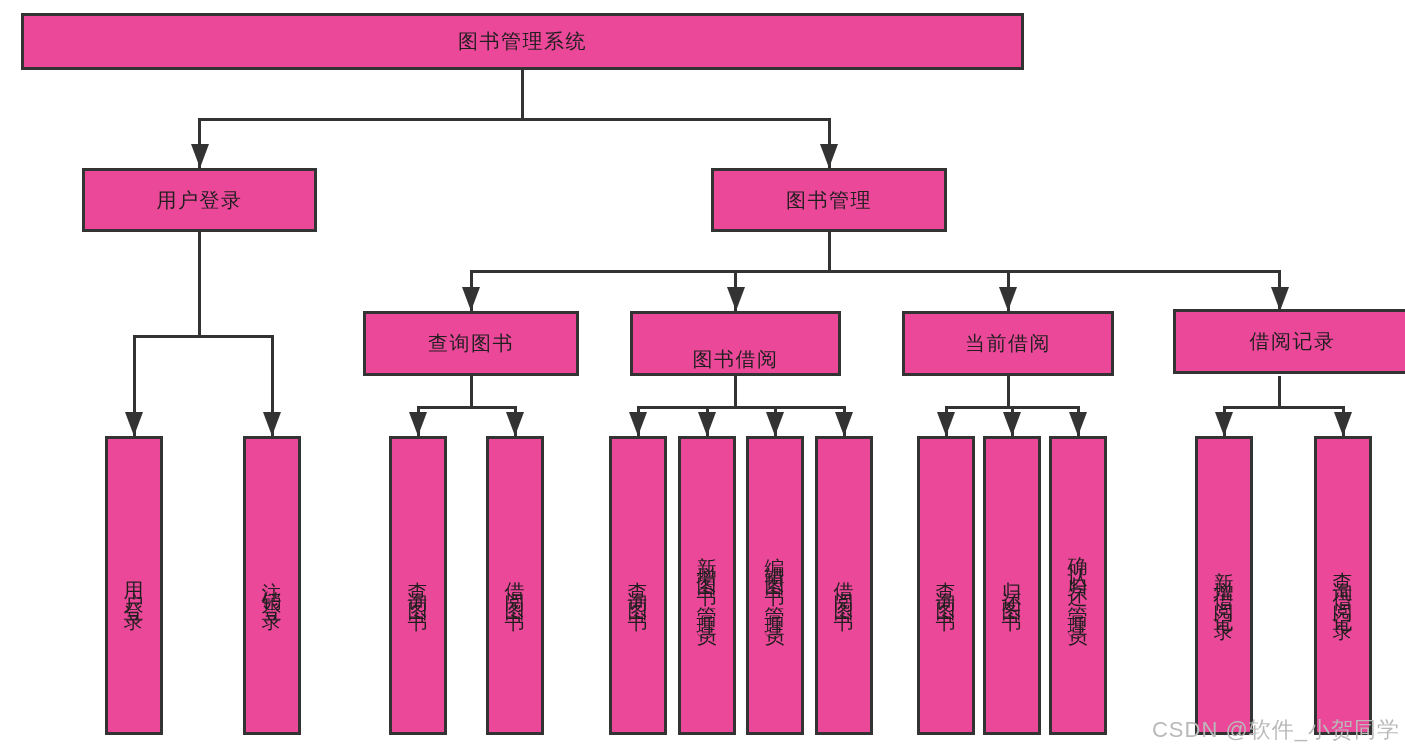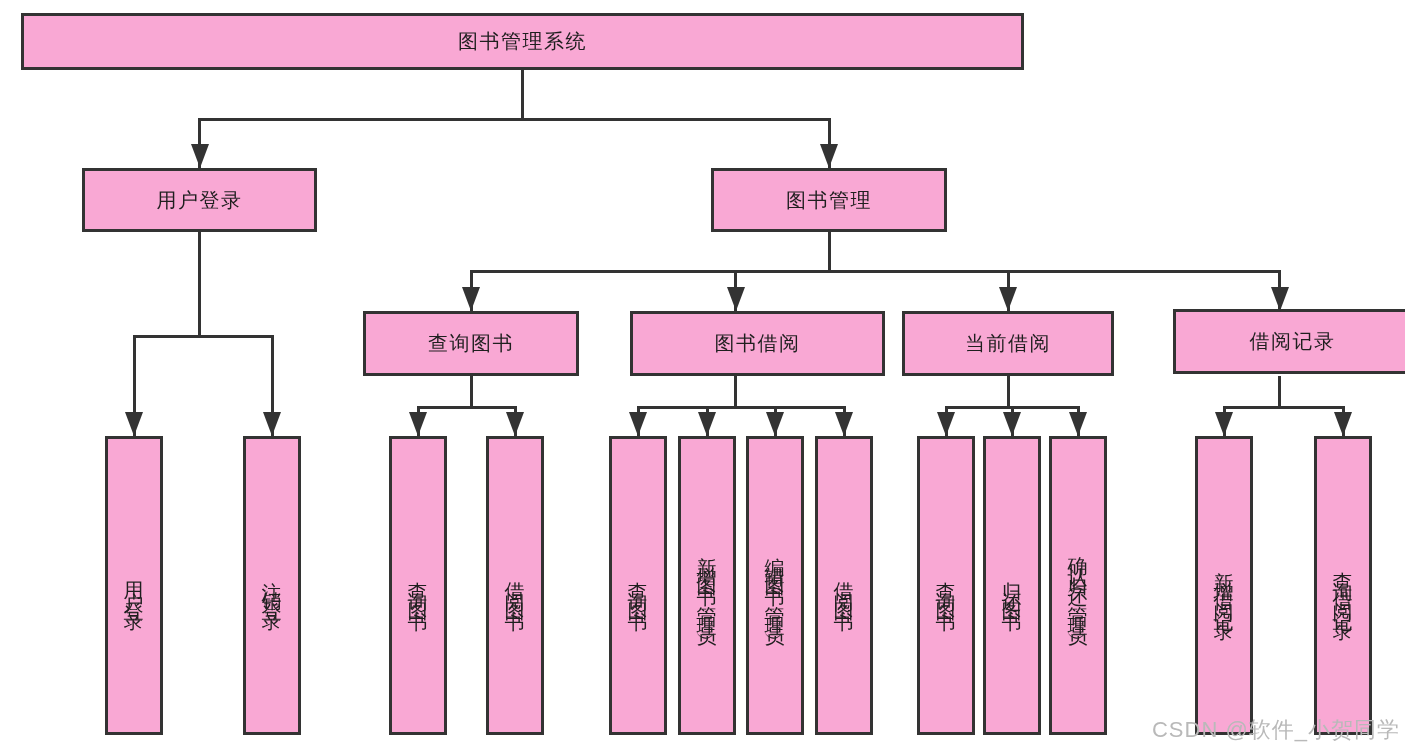--- a/index.html
+++ b/index.html
@@ -7,21 +7,21 @@
   #canvas {
     position: relative;
     width: 1405px;
     height: 747px;
     background: var(--bg, #ffffff);
     overflow: hidden;
     font-family: "Liberation Sans", "DejaVu Sans", sans-serif;
   }
   .node {
     position: absolute;
-    background: #f9a8d4;
+    background: #ec4899;
     border: 3px solid var(--border, #333333);
     display: flex;
     align-items: center;
     justify-content: center;
   }
   .node-label {
     color: var(--text, #1f1f1f);
   }
   .node.horizontal .node-label {
     font-size: 20px;
@@ -69,21 +69,21 @@
     </div>
     <div class="node horizontal" style="left: 82px; top: 168px; width: 235px; height: 64px;">
       <span class="node-label">用户登录</span>
     </div>
     <div class="node horizontal" style="left: 711px; top: 168px; width: 236px; height: 64px;">
       <span class="node-label">图书管理</span>
     </div>
     <div class="node horizontal" style="left: 363px; top: 311px; width: 216px; height: 65px;">
       <span class="node-label">查询图书</span>
     </div>
-    <div class="node horizontal" style="left: 630px; top: 311px; width: 255px; height: 65px;">
+    <div class="node horizontal" style="left: 630px; top: 311px; width: 211px; height: 65px; align-items: flex-end;">
       <span class="node-label">图书借阅</span>
     </div>
     <div class="node horizontal" style="left: 902px; top: 311px; width: 212px; height: 65px;">
       <span class="node-label">当前借阅</span>
     </div>
     <div class="node horizontal" style="left: 1173px; top: 309px; width: 239px; height: 65px;">
       <span class="node-label">借阅记录</span>
     </div>
     <div class="node vertical" style="left: 105px; top: 436px; width: 58px; height: 299px;">
       <span class="node-label">用户登录</span>

